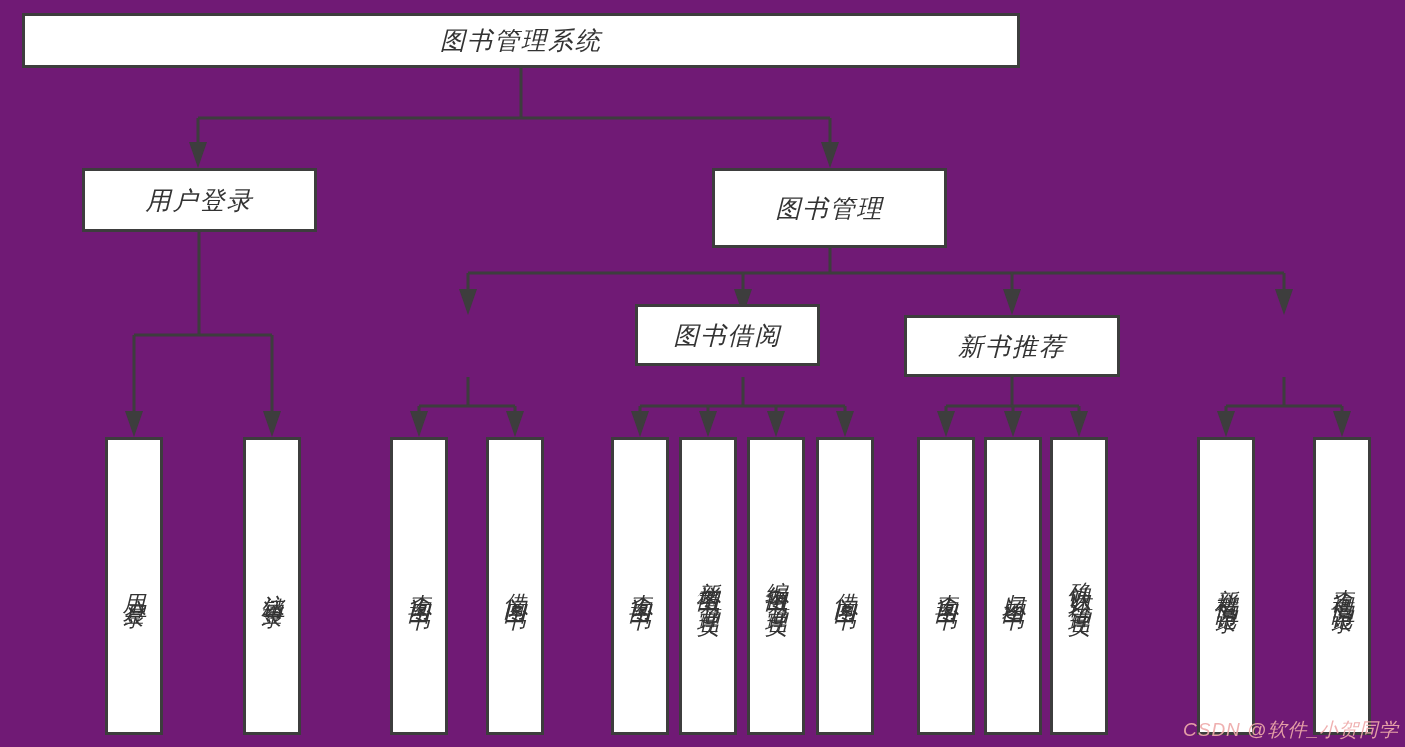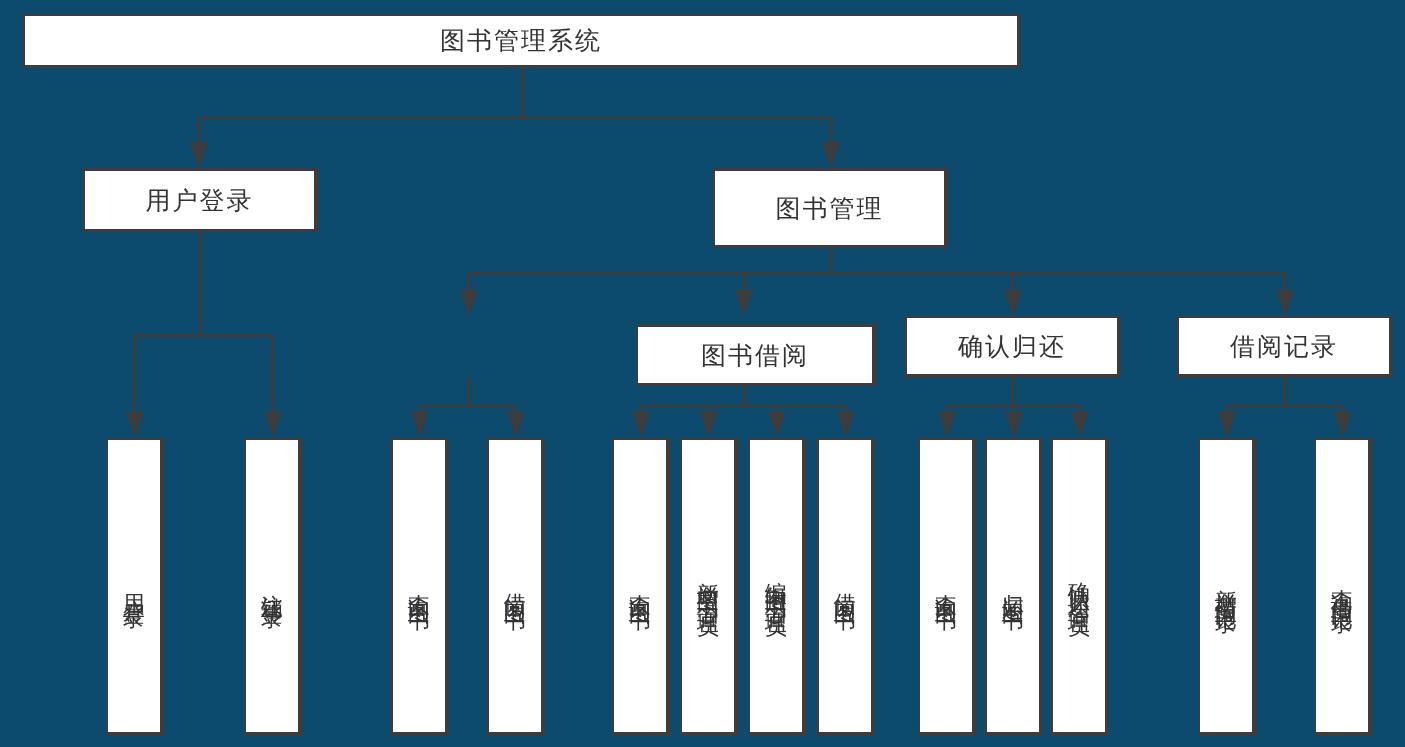--- a/index.html
+++ b/index.html
@@ -1,21 +1,22 @@
 <!DOCTYPE html>
 <html><head>
 <meta charset="utf-8">
 <style>
   html,body{margin:0;padding:0;background:#ffffff;}
   .canvas{
     position:relative;
     width:1405px;height:747px;
-    background:#0c4a6e;
+    background:#701a75;
     font-family:"Liberation Sans","DejaVu Sans",sans-serif;
     overflow:hidden;
+    font-style:italic;
   }
   .connectors{position:absolute;left:0;top:0;}
   .node{
     position:absolute;box-sizing:border-box;
     background:#ffffff;border:3px solid #3d3d3d;
     display:flex;align-items:center;justify-content:center;
     color:#333333;
   }
   .hbox .lbl{font-size:25px;letter-spacing:2px;white-space:nowrap;}
   .vbox .vlbl{
@@ -105,28 +106,25 @@
     <span class="lbl">图书管理系统</span>
   </div>
 
   <div class="node hbox" style="left:82px;top:168px;width:235px;height:64px">
     <span class="lbl">用户登录</span>
   </div>
   <div class="node hbox" style="left:712px;top:168px;width:235px;height:80px">
     <span class="lbl">图书管理</span>
   </div>
 
-  <div class="node hbox" style="left:635px;top:324px;width:240px;height:62px">
+  <div class="node hbox" style="left:635px;top:304px;width:185px;height:62px">
     <span class="lbl">图书借阅</span>
   </div>
   <div class="node hbox" style="left:904px;top:315px;width:216px;height:62px">
-    <span class="lbl">确认归还</span>
-  </div>
-  <div class="node hbox" style="left:1176px;top:315px;width:216px;height:62px">
-    <span class="lbl">借阅记录</span>
+    <span class="lbl">新书推荐</span>
   </div>
 
   <div class="node vbox" style="left:105px;top:437px;width:58px;height:298px">
     <span class="vlbl">用户登录</span>
   </div>
   <div class="node vbox" style="left:243px;top:437px;width:58px;height:298px">
     <span class="vlbl">注销登录</span>
   </div>
 
   <div class="node vbox" style="left:390px;top:437px;width:58px;height:298px">
@@ -159,14 +157,15 @@
     <span class="vlbl">确认归还（管理员）</span>
   </div>
 
   <div class="node vbox" style="left:1197px;top:437px;width:58px;height:298px">
     <span class="vlbl">新增借阅记录</span>
   </div>
   <div class="node vbox" style="left:1313px;top:437px;width:58px;height:298px">
     <span class="vlbl">查询借阅记录</span>
   </div>
 
+  <div class="watermark">CSDN @软件_小贺同学</div>
 
 </div>
 
 </body></html>

